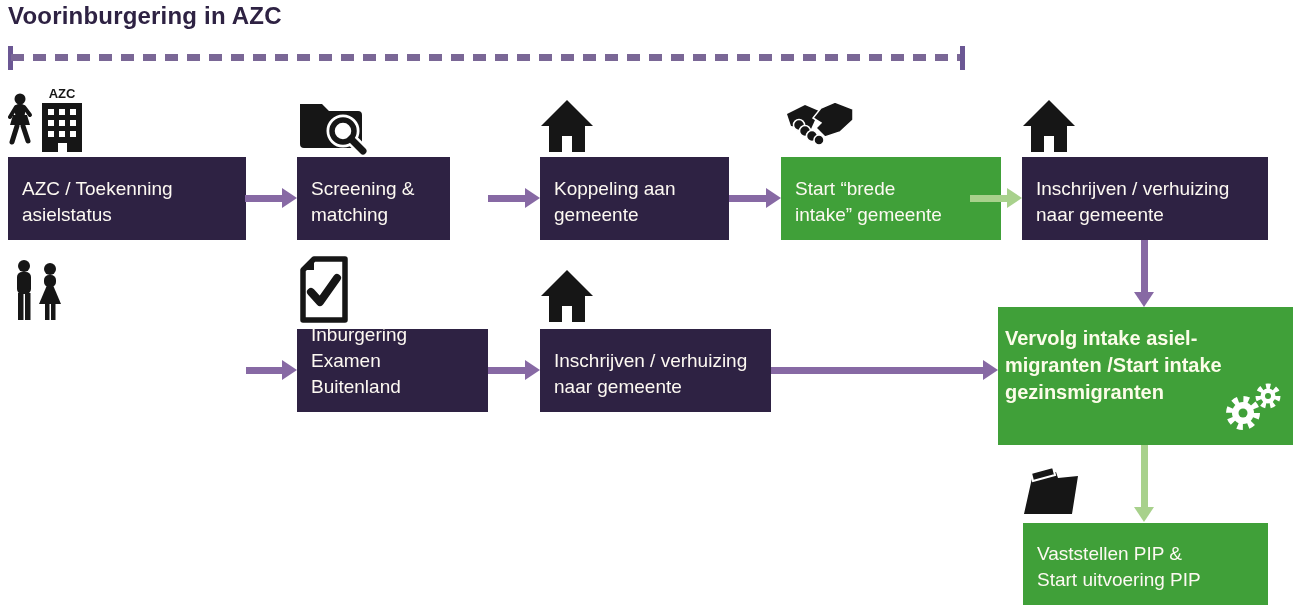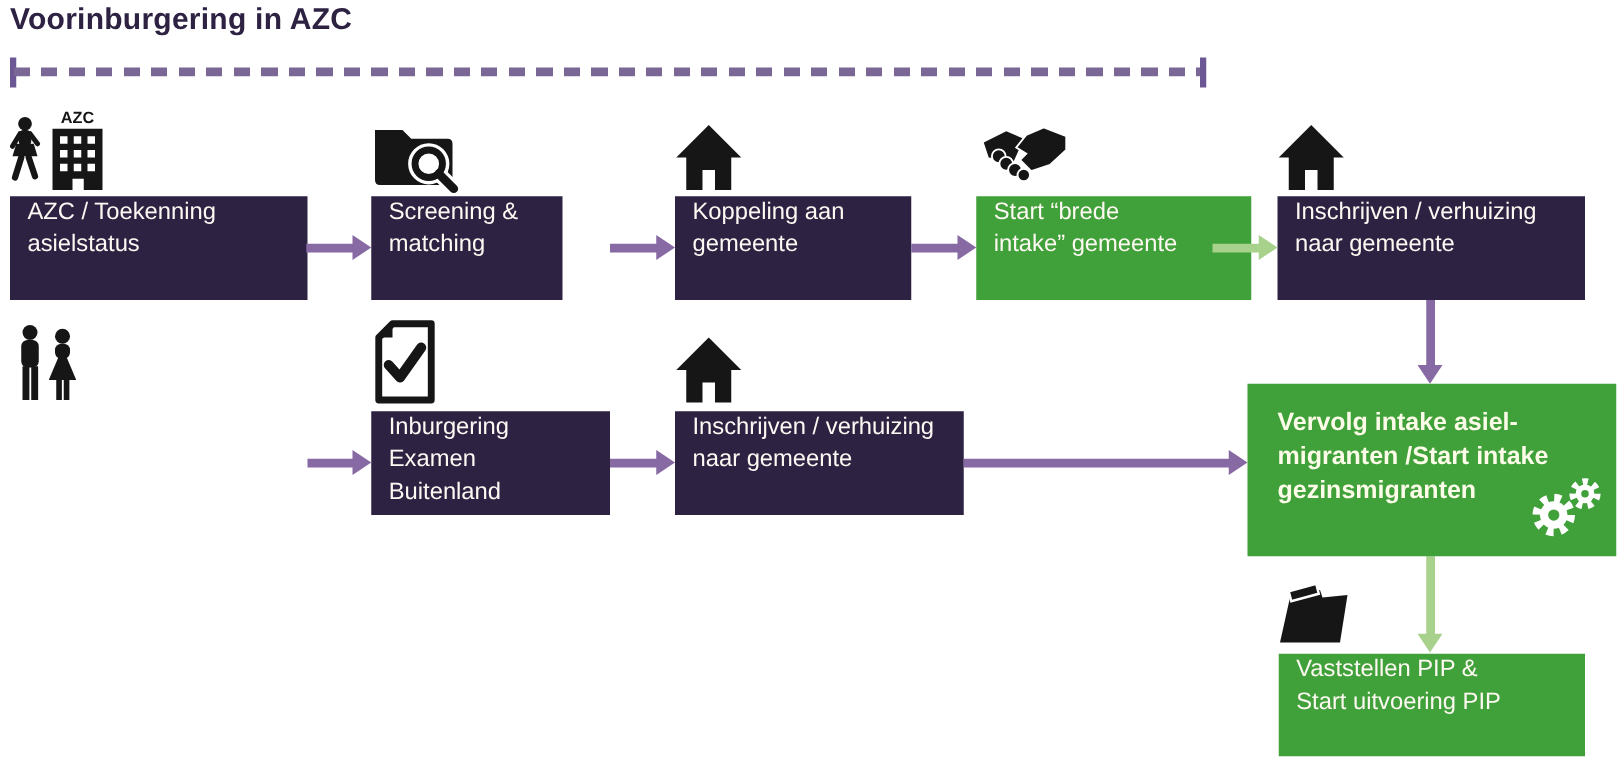--- a/index.html
+++ b/index.html
@@ -14,31 +14,31 @@
   
   .bracket{position:absolute;left:8px;top:46px;width:957px;height:24px;}
   .bracket .dashes{
     position:absolute;left:3px;top:8px;right:3px;height:7px;
     background:repeating-linear-gradient(90deg,#7a6796 0 13px,transparent 13px 22px);
   }
   .bracket .cap{position:absolute;top:0;width:5px;height:24px;background:#6b5794;}
   .cap.left{left:0;} .cap.right{right:0;}
   
   .box{
-    position:absolute;height:83px;display:flex;align-items:flex-start;
-    padding:0 14px;box-sizing:border-box;
+    position:absolute;height:83px;display:flex;align-items:flex-end;
+    padding:12px 14px;box-sizing:border-box;
   }
   .box .lbl{
     white-space:pre-line;font-size:19px;line-height:26px;color:#fdf9f2;
   }
   .purple{background:#2e2243;}
   .green{background:#40a039;}
   .big-green{
     position:absolute;left:998px;top:307px;width:295px;height:138px;background:#40a039;
-    box-sizing:border-box;padding:18px 24px;
+    box-sizing:border-box;padding:18px 7px;
   }
   .big-green .lbl{
     white-space:pre-line;font-size:20px;line-height:27px;font-weight:700;color:#fcfce9;
   }
   .icon{position:absolute;}
   
   .hline{position:absolute;height:7px;background:#8769a4;}
   .hhead{
     position:absolute;width:0;height:0;top:188px;
     border-top:10px solid transparent;border-bottom:10px solid transparent;

